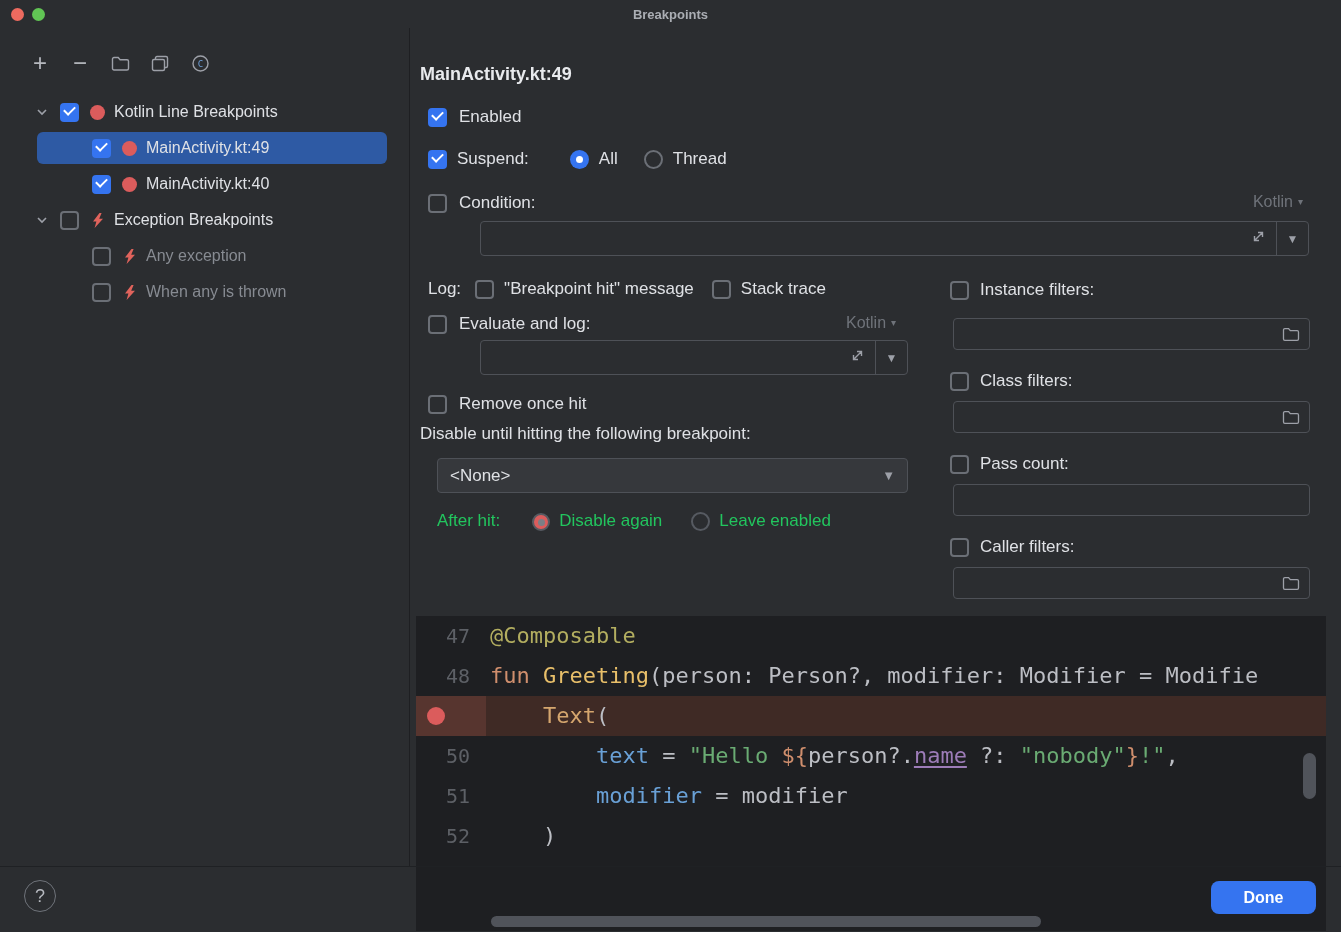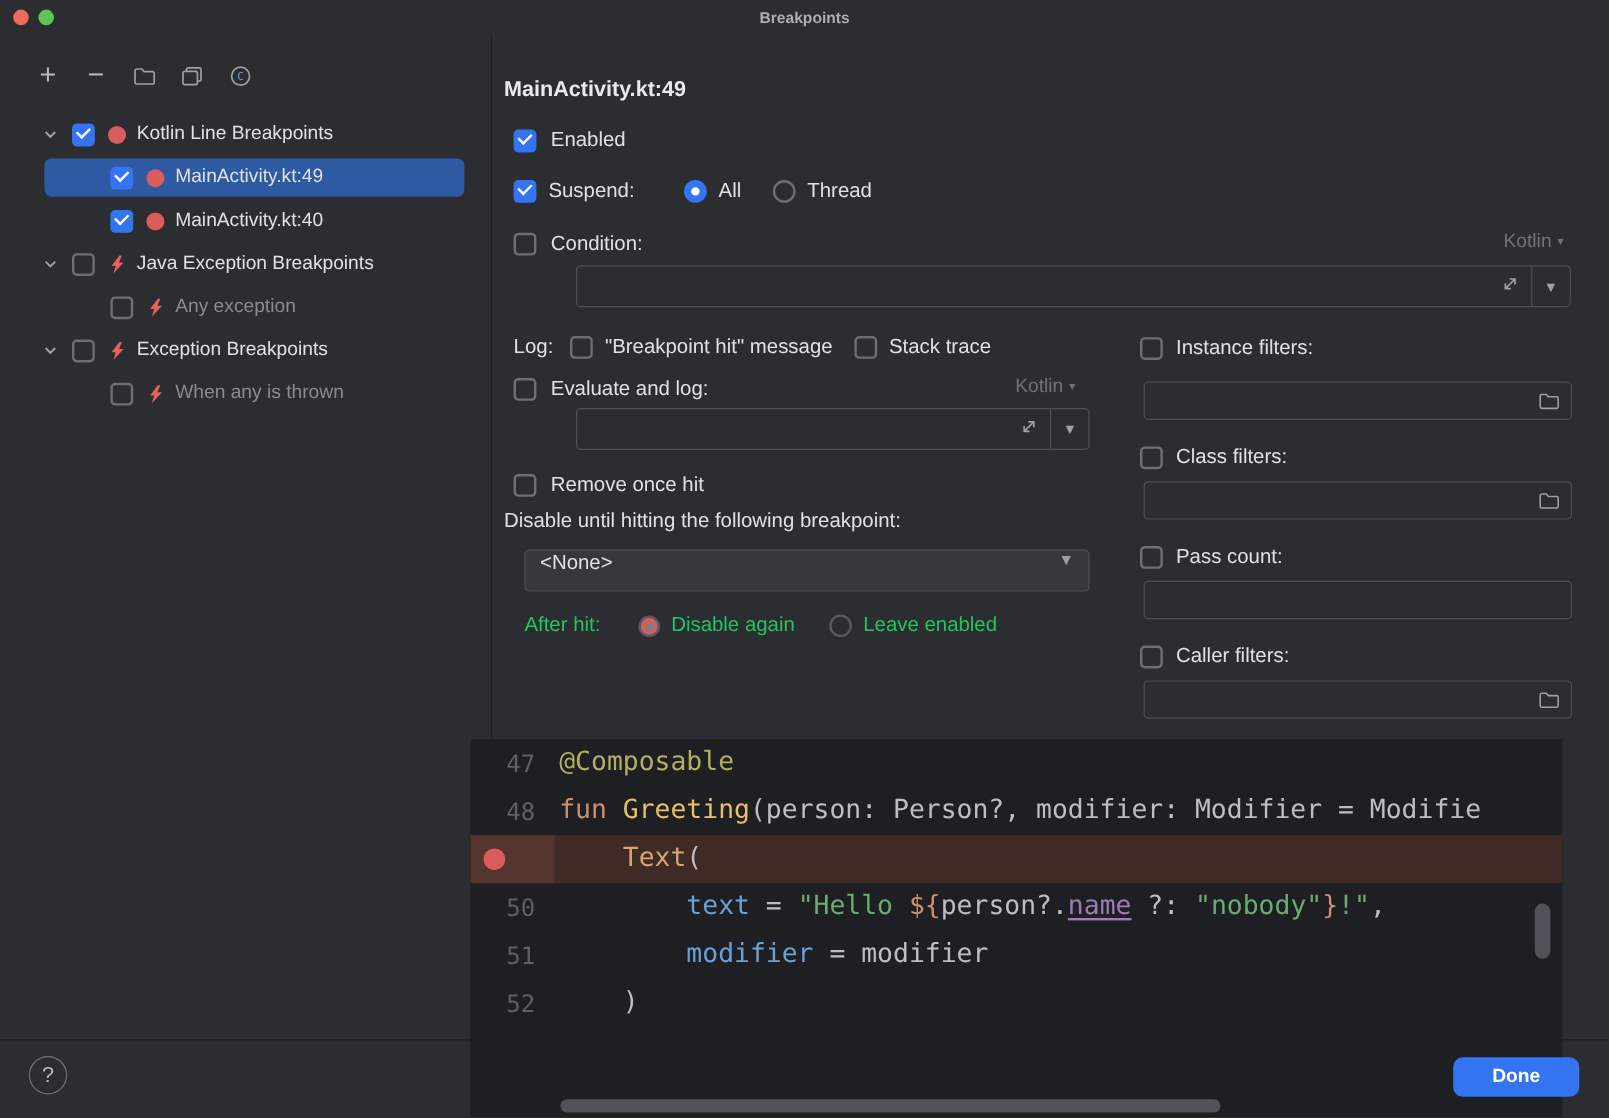--- a/index.html
+++ b/index.html
@@ -49,26 +49,26 @@
   .radio.on{background:#3574f0}
   .radio.on::after{content:'';position:absolute;left:6px;top:6px;width:7px;height:7px;border-radius:50%;background:#fff}
   .radio.off{border:2px solid #6b6f76}
   .radio.dis{border:2px solid #565a61}
   .radio.dis.dot::after{content:'';position:absolute;left:4px;top:4px;width:7px;height:7px;border-radius:50%;background:#7b7f86}
   .lang{display:flex;align-items:center;gap:5px;color:#6f737a;font-size:16px}
   .mini{font-size:10px;line-height:10px;color:#6f737a}
   .expr-field{position:absolute;border:1px solid #4e5157;border-radius:4px;background:#2b2d30}
   .expand-ic{position:absolute;right:42px;top:50%;transform:translateY(-50%)}
   .hist{position:absolute;right:0;top:0;bottom:0;width:32px;border-left:1px solid #4e5157;display:flex;align-items:center;justify-content:center;color:#9da0a8;font-size:12px}
-  .combo{position:absolute;background:#36383c;border:1px solid #4e5157;border-radius:4px;display:flex;align-items:flex-start;padding:0 12px;justify-content:space-between}
+  .combo{position:absolute;background:#36383c;border:1px solid #4e5157;border-radius:4px;display:flex;align-items:center;padding:0 12px;justify-content:space-between}
   .combo .arrow{color:#9da0a8;font-size:13px}
   .filter-input{position:absolute;border:1px solid #4e5157;border-radius:4px;background:transparent;display:flex;align-items:center;justify-content:flex-end;padding-right:9px}
 
   
-  .code{position:absolute;left:392px;top:616px;width:910px;height:315px;background:#1e1f22;overflow:hidden}
+  .code{position:absolute;left:416px;top:616px;width:910px;height:315px;background:#1e1f22;overflow:hidden}
   .cl{display:flex;height:40px;font-family:"DejaVu Sans Mono",monospace;font-size:22px;white-space:pre;color:#bcbec4}
   .cl .g{width:70px;flex:none;text-align:right;padding-right:16px;font-size:20px;line-height:40px;color:#5d6066}
   .cl .t{flex:1;line-height:40px;padding-left:4px;overflow:hidden}
   .cl.bp{background:#3f2a25}
   .cl.bp .g{background:#57352f;display:flex;align-items:center;padding-right:0}
   .dot{width:18px;height:18px;border-radius:50%;background:#db5c5c;margin-left:11px}
   .tk-ann{color:#b3ae60}
   .tk-kw{color:#cf8e6d}
   .tk-fn{color:#e8bf6a}
   .tk-call{color:#d5a66e}
@@ -145,40 +145,28 @@
       <div class="trow group">
         <span class="chev">
             <svg width="12" height="12" viewBox="0 0 12 12">
               <path d="M2 4 l4 4 4-4" stroke="#9da0a8" stroke-width="1.6" fill="none"></path>
             </svg>
           </span>
         <span class="cb off"></span>
         <svg class="bolt" width="15" height="17" viewBox="0 0 15 17">
             <path d="M9.5 1 L3 9.5 h3.4 L4.6 16 L13 6.8 H9.2 L11.6 1 Z" fill="#e0635c"></path>
           </svg>
-        <span class="tlabel">Java Exception Breakpoints</span>
+        <span class="tlabel">Exception Breakpoints</span>
       </div>
       <div class="trow child dim-label">
         <span class="cb off"></span>
         <svg class="bolt" width="15" height="17" viewBox="0 0 15 17">
             <path d="M9.5 1 L3 9.5 h3.4 L4.6 16 L13 6.8 H9.2 L11.6 1 Z" fill="#e0635c"></path>
           </svg>
         <span class="tlabel">Any exception</span>
-      </div>
-      <div class="trow group">
-        <span class="chev">
-            <svg width="12" height="12" viewBox="0 0 12 12">
-              <path d="M2 4 l4 4 4-4" stroke="#9da0a8" stroke-width="1.6" fill="none"></path>
-            </svg>
-          </span>
-        <span class="cb off"></span>
-        <svg class="bolt" width="15" height="17" viewBox="0 0 15 17">
-            <path d="M9.5 1 L3 9.5 h3.4 L4.6 16 L13 6.8 H9.2 L11.6 1 Z" fill="#e0635c"></path>
-          </svg>
-        <span class="tlabel">Exception Breakpoints</span>
       </div>
       <div class="trow child dim-label">
         <span class="cb off"></span>
         <svg class="bolt" width="15" height="17" viewBox="0 0 15 17">
             <path d="M9.5 1 L3 9.5 h3.4 L4.6 16 L13 6.8 H9.2 L11.6 1 Z" fill="#e0635c"></path>
           </svg>
         <span class="tlabel">When any is thrown</span>
       </div>
     </div>
   </div>

